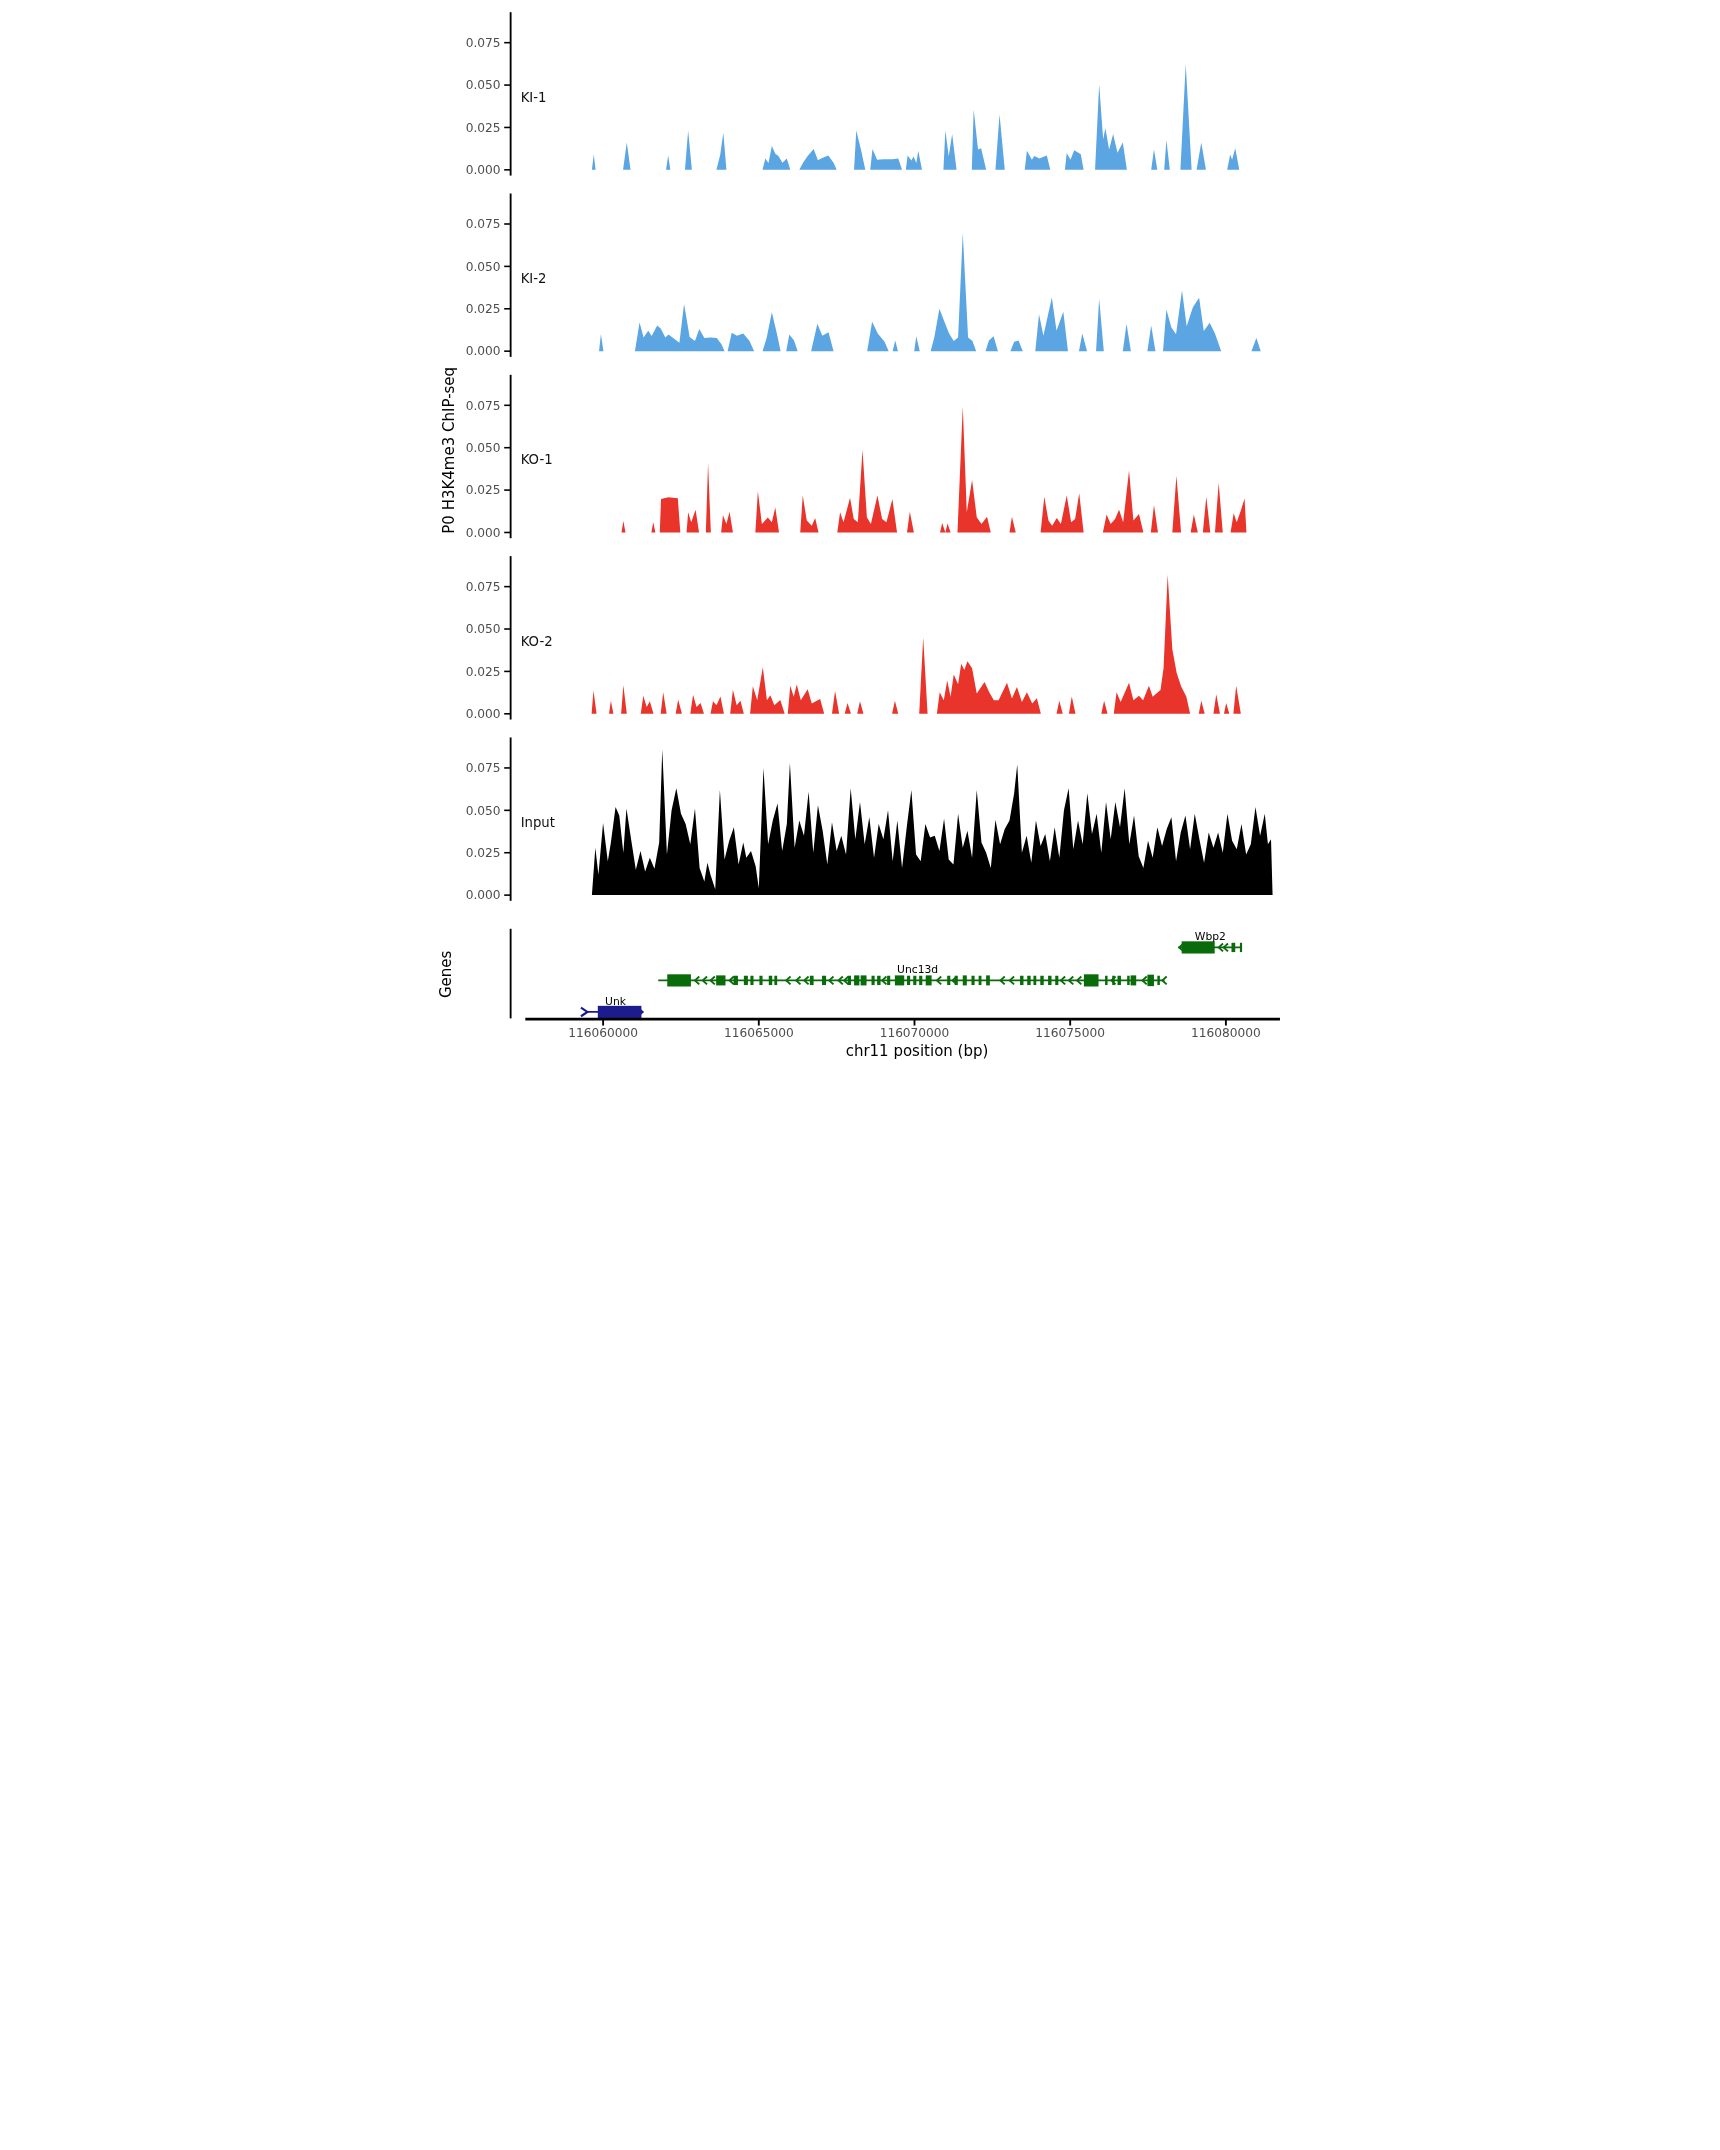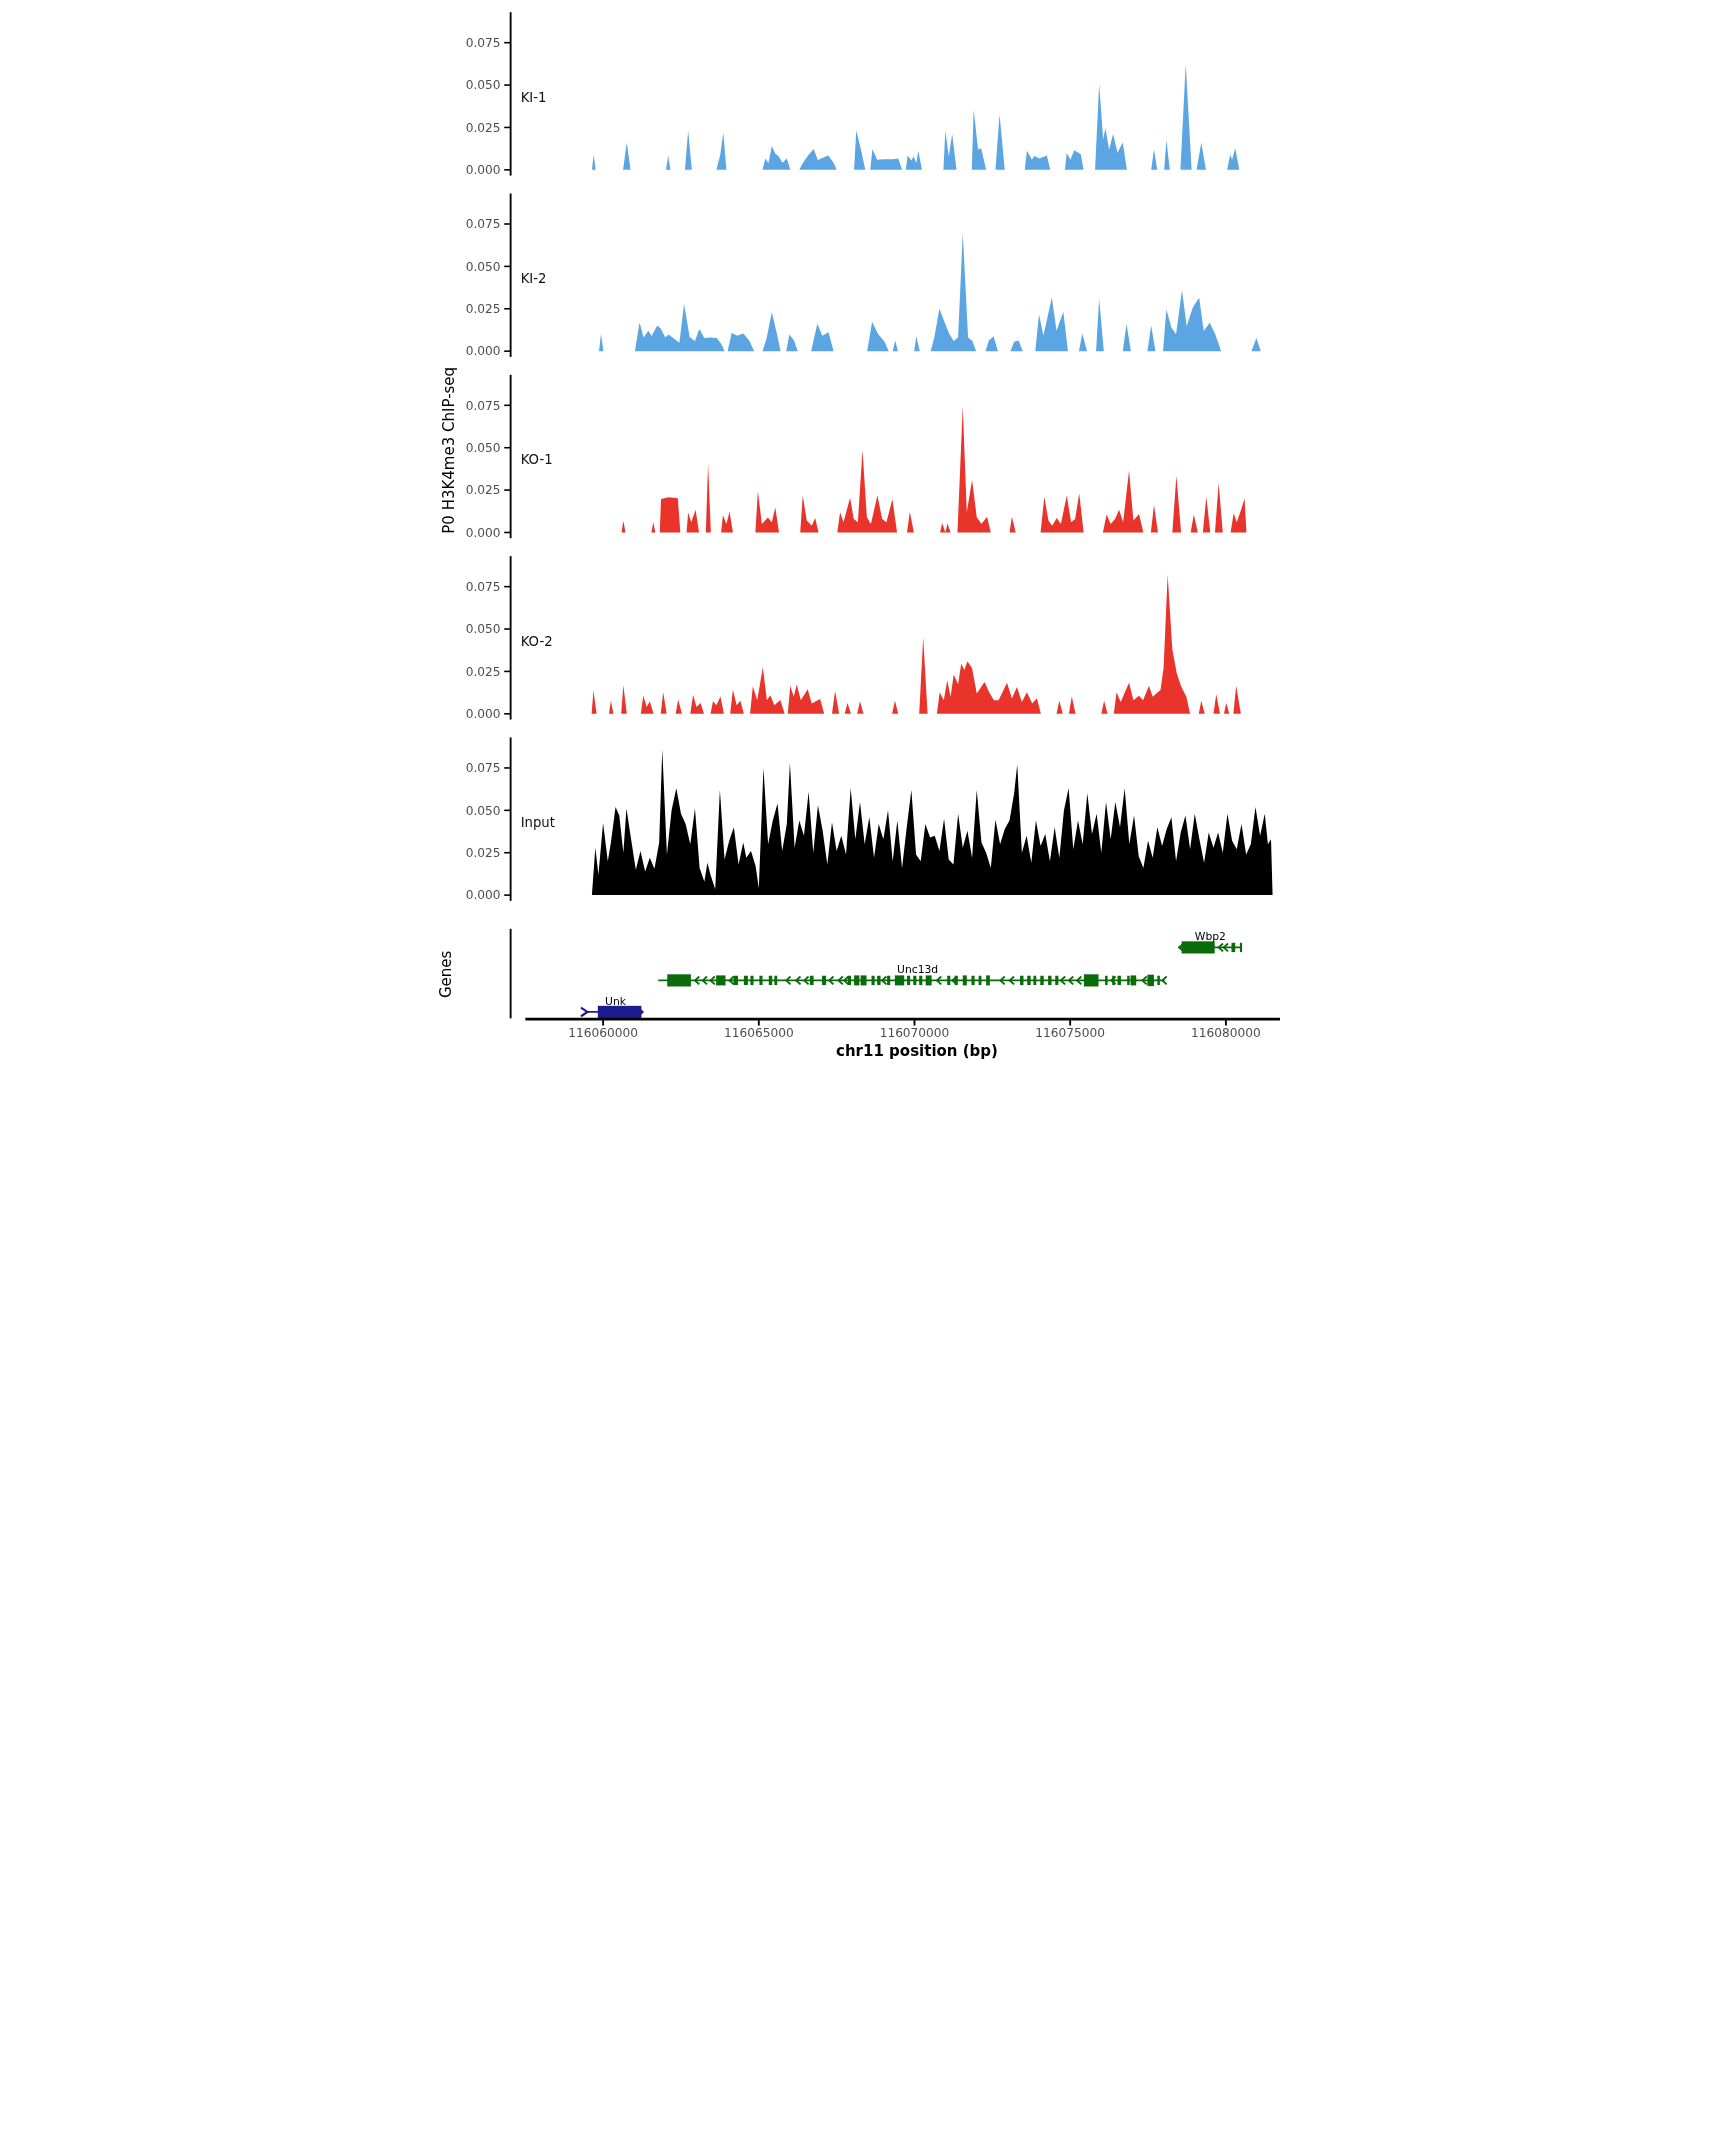--- a/index.html
+++ b/index.html
@@ -5,21 +5,21 @@
   html,body { margin:0; padding:0; background:#ffffff; }
   body { font-family:"DejaVu Sans","Liberation Sans",sans-serif; }
   #fig { position:relative; width:860px; height:1075px; margin:0 auto; background:#fff; }
   #plot-svg { position:absolute; left:0; top:0; }
   #plot-svg text { font-family:"DejaVu Sans","Liberation Sans",sans-serif; }
   .axis-title { position:absolute; color:#000; white-space:nowrap; }
   .y-axis-title { left:-85px; top:441px; width:208px; height:18.6px; text-align:center;
                   transform:rotate(-90deg); font-size:15px; }
   .genes-axis-title { left:-34px; top:965px; width:100px; height:18.6px; text-align:center;
                   transform:rotate(-90deg); font-size:15px; }
-  .x-axis-title { left:272px; top:1042px; width:430px; text-align:center; font-size:15px;font-weight:bold; }
+  .x-axis-title { left:272px; top:1042px; width:430px; text-align:center; font-size:15px; }
 </style>
 </head>
 <body>
 
 <div id="fig">
   <div class="axis-title y-axis-title">P0 H3K4me3 ChIP-seq</div>
   <div class="axis-title genes-axis-title">Genes</div>
   <div class="axis-title x-axis-title">chr11 position (bp)</div>
   <svg id="plot-svg" width="860" height="1075" viewBox="0 0 1200 1500" xmlns="http://www.w3.org/2000/svg">
       <g>

